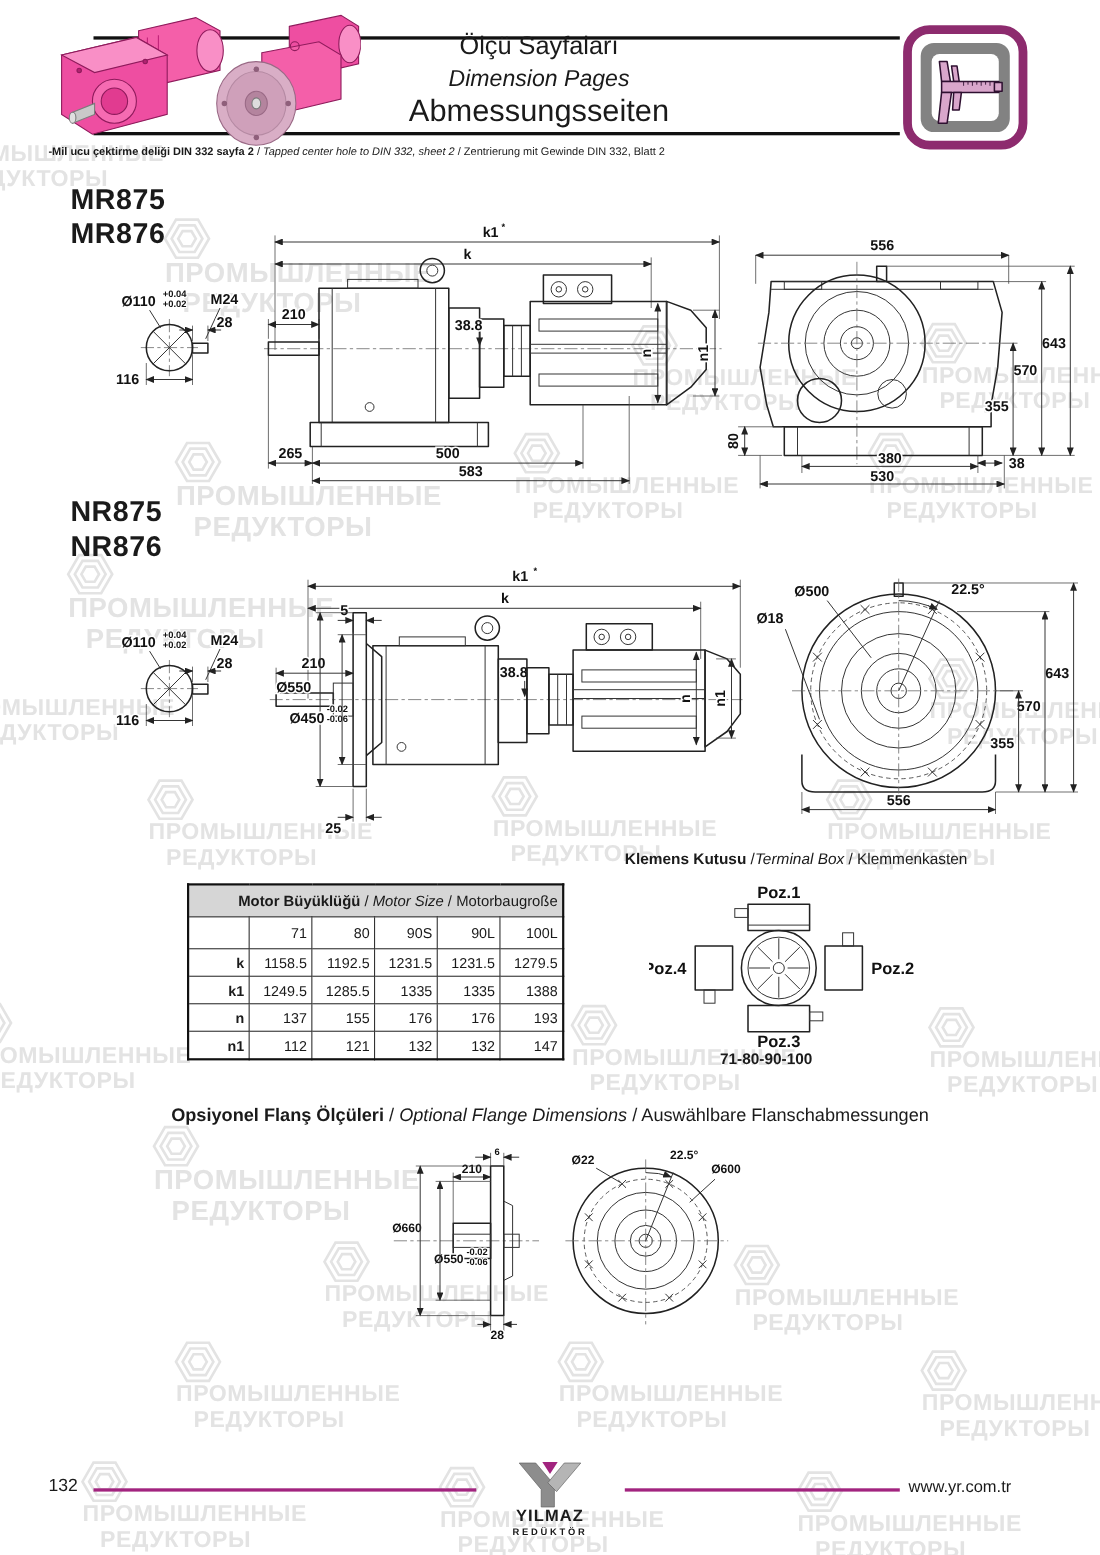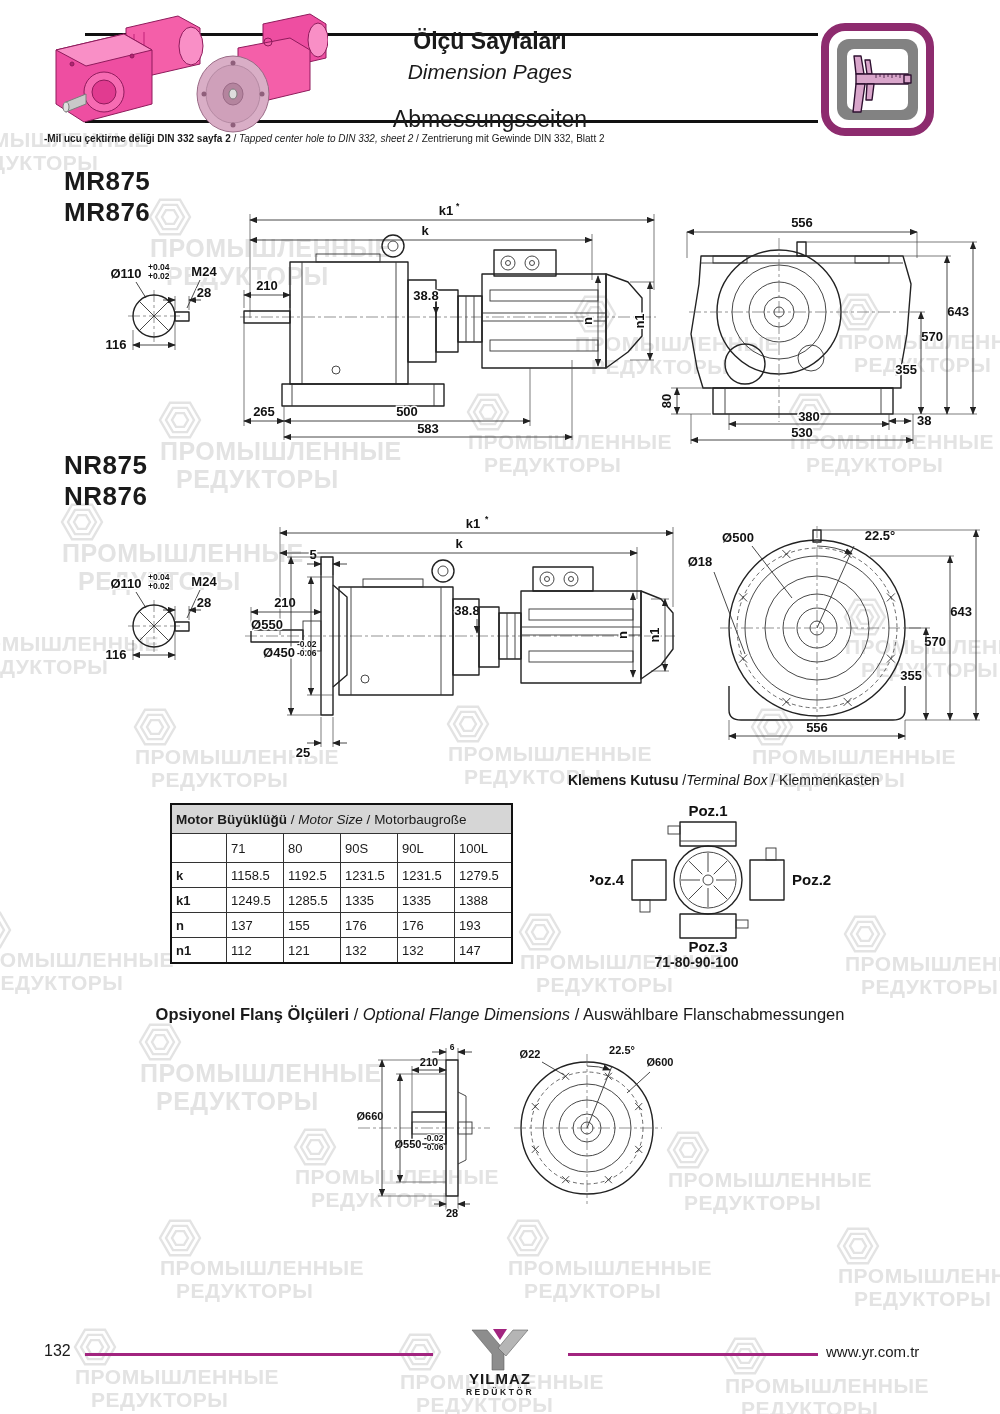--- a/index.html
+++ b/index.html
@@ -7,43 +7,43 @@
         font-family:"Liberation Sans",sans-serif;color:#1a1a1a;}
   
   .wm{position:absolute;font-weight:bold;font-size:21px;color:#e3e3e3;line-height:1.1;
       white-space:nowrap;z-index:0;letter-spacing:.5px;}
   .wm .ic{position:absolute;left:-2px;top:-40px;}
   .wm .l2{display:block;padding-left:16px;}
   .wm.big{font-size:25px;}
   
   .rule{position:absolute;background:#111;}
   .titleblock{position:absolute;left:310px;top:28px;width:360px;text-align:center;}
-  .t1{font-size:23px;font-weight:bold;}
+  .t1{font-size:23px;font-weight:normal;}
   .t2{font-size:21px;font-style:italic;margin-top:5px;}
-  .t3{font-size:23px;margin-top:22px;}
+  .t3{font-size:28px;margin-top:1px;}
   .note{position:absolute;left:44px;top:133px;font-size:10px;white-space:nowrap;}
   .note b{font-weight:bold;}
   .note i{font-style:italic;}
   .sechead{position:absolute;font-weight:bold;font-size:26px;line-height:1.18;letter-spacing:.5px;text-align:center;}
   
   svg text{font-family:"Liberation Sans",sans-serif;fill:#111;}
   .dt{font-size:13px;font-weight:bold;paint-order:stroke;stroke:#fff;stroke-width:3px;}
   .dts{font-size:8.5px;font-weight:bold;paint-order:stroke;stroke:#fff;stroke-width:2px;}
   .dm{font-size:11px;font-weight:bold;paint-order:stroke;stroke:#fff;stroke-width:2.5px;}
   .dtl{font-size:15px;font-weight:bold;}
   .ol{fill:none;stroke:#222;stroke-width:1.4;stroke-linejoin:round;}
   .o2{fill:none;stroke:#333;stroke-width:.9;}
   .dl{fill:none;stroke:#333;stroke-width:.9;}
   .xl{stroke:#444;stroke-width:.7;}
   .cl{stroke:#666;stroke-width:.7;stroke-dasharray:12 3 3 3;fill:none;}
   .dsh{stroke:#444;stroke-width:.8;stroke-dasharray:4 3;fill:none;}
   .drw{position:absolute;}
   
   #mtable{position:absolute;left:170px;top:803px;border-collapse:collapse;font-size:13px;}
-  #mtable td{border:1px solid #333;text-align:left;padding:0 4px;height:24px;background:#fff;}
+  #mtable td{border:1px solid #333;text-align:right;padding:0 4px;height:24px;background:#fff;}
   #mtable tr.hd td{background:#d6d6d6;height:28px;font-size:13.5px;}
   #mtable tr.ch td{height:28px;font-weight:normal;}
   #mtable td.rl{font-weight:bold;width:46px;}
   #mtable td.v{width:48px;}
   #mtable{border:2px solid #111;}
   
   .tb-title{position:absolute;left:568px;top:772px;font-size:14px;white-space:nowrap;}
   .flange-title{position:absolute;left:0;width:1000px;top:1005px;text-align:center;font-size:16.5px;}
   .optlabel{position:absolute;left:352px;width:320px;top:1222px;text-align:center;font-weight:bold;font-size:17px;}
   .sizes{position:absolute;left:574px;width:245px;top:954px;text-align:center;font-weight:bold;font-size:14px;}

